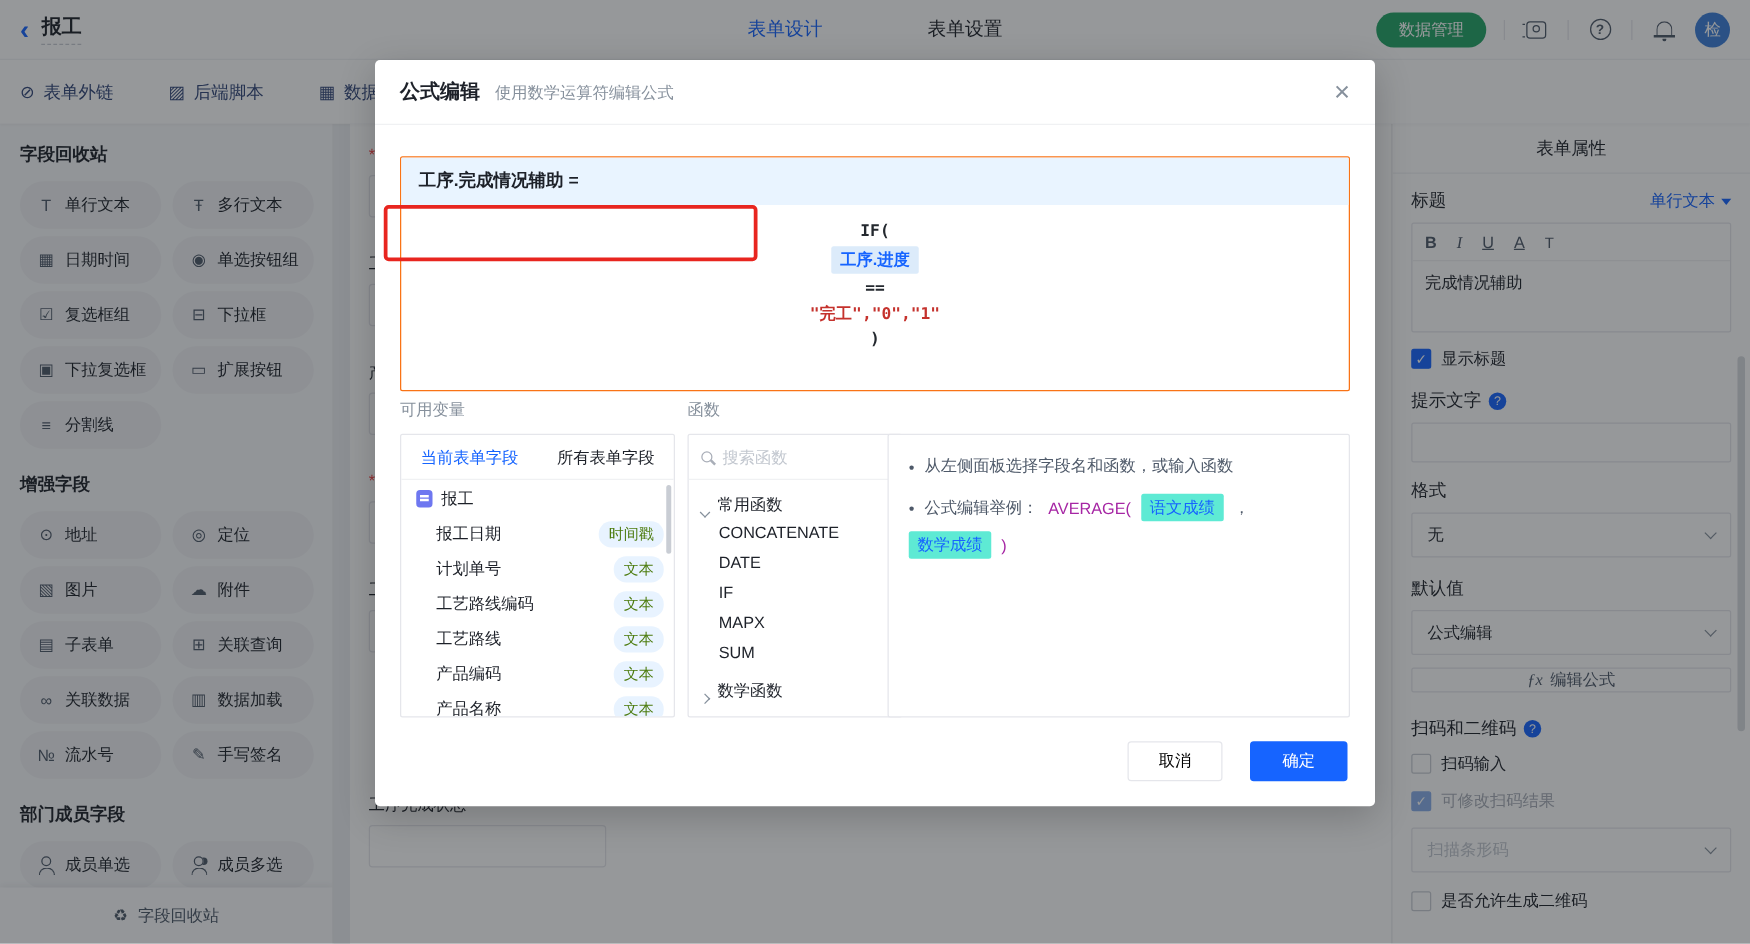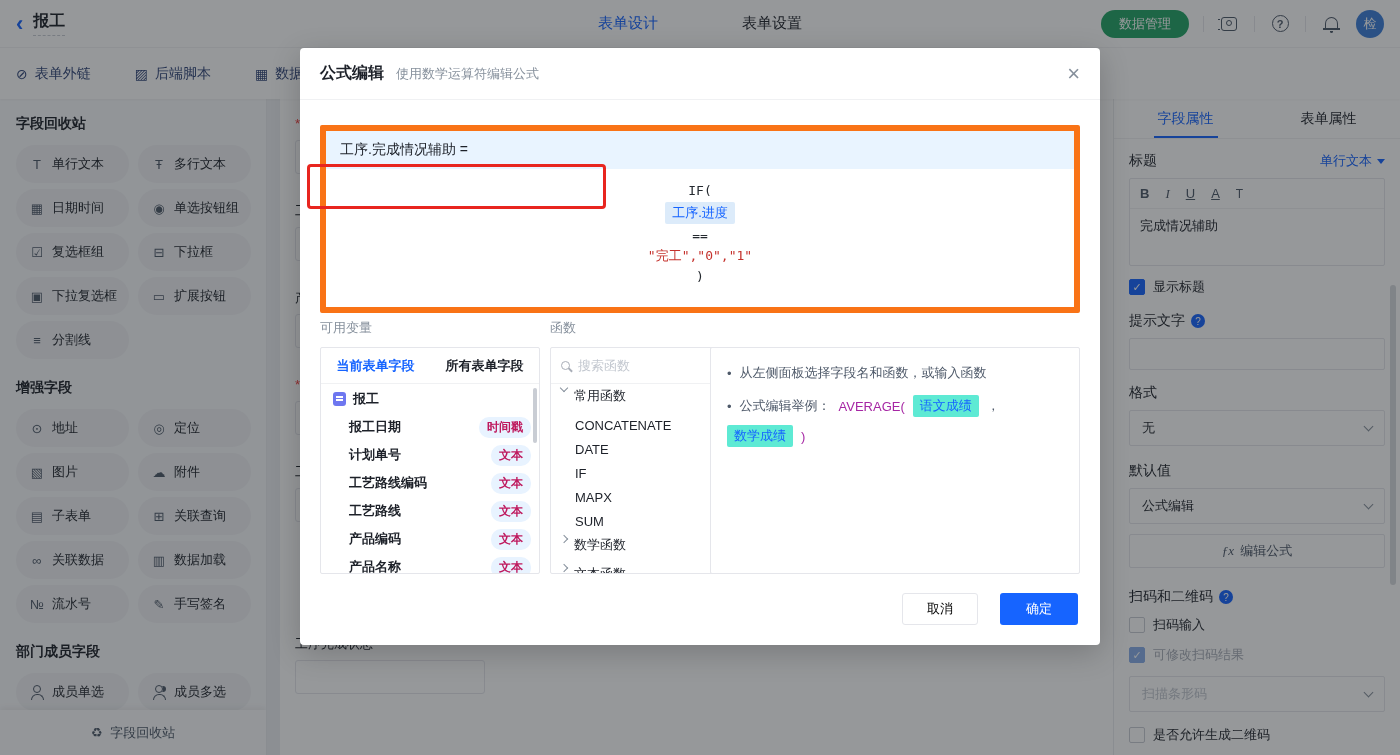--- a/index.html
+++ b/index.html
@@ -73,55 +73,55 @@
   .editor-content { height:56px; padding:8px 10px; font-size:13px;}
   .cb-row { display:flex; align-items:center; gap:8px; margin-bottom:16px; font-size:13px;}
   .cb { width:16px; height:16px; border-radius:2px; border:1px solid #C9CDD4; background:#fff; display:flex; align-items:center; justify-content:center; color:#fff; font-size:11px; cursor:pointer; flex:none;}
   .cb.on { background:#1664FF; border-color:#1664FF;}
   .cb.on.dis { background:#89AEEA; border-color:#89AEEA;}
   .lbl-dis { color:#A9AEB8;}
   .help-dot { width:14px; height:14px; border-radius:50%; background:#1664FF; color:#fff; font-size:10px; display:flex; align-items:center; justify-content:center; margin-left:6px; cursor:pointer;}
   .p-input { width:100%; height:32px; border:1px solid #E5E6EB; border-radius:2px; margin:8px 0 14px; background:#fff;}
   .sel { height:36px; border:1px solid #E5E6EB; border-radius:2px; display:flex; align-items:center; justify-content:space-between; padding:0 12px; font-size:13px; margin:8px 0 16px; cursor:pointer; background:#fff;}
   .chev { width:7px; height:7px; border-right:1.5px solid #86909C; border-bottom:1.5px solid #86909C; transform:rotate(45deg); margin-top:-3px;}
-  .fx-btn { height:34px; border:1px solid #E5E6EB; border-radius:2px; display:flex; align-items:center; justify-content:center; gap:6px; font-size:13px; color:#4E5969; margin:-6px 0 20px; cursor:pointer; background:#fff;}
+  .fx-btn { height:20px; border:1px solid #E5E6EB; border-radius:2px; display:flex; align-items:center; justify-content:center; gap:6px; font-size:13px; color:#4E5969; margin:-6px 0 20px; cursor:pointer; background:#fff;}
   .fx-g { font-family:"Liberation Serif",serif; font-style:italic;}
   .sel.dis { color:#C2C7CF;}
   .p-scroll { position:absolute; right:4px; top:186px; width:6px; height:300px; border-radius:3px; background:#D8DADF; cursor:pointer;}
 
   
   .overlay { position:absolute; inset:0; background:rgba(23,26,31,.45); z-index:50;}
   .modal { position:absolute; left:300px; top:48px; width:800px; height:597px; background:#fff; border-radius:4px; z-index:60; box-shadow:0 8px 30px rgba(0,0,0,.2);}
   .m-head { height:52px; display:flex; align-items:center; padding:0 20px; border-bottom:1px solid #F0F1F3;}
   .m-title { font-size:16px; font-weight:bold;}
   .m-sub { font-size:13px; color:#86909C; margin-left:12px;}
   .m-close { margin-left:auto; font-size:22px; color:#86909C; cursor:pointer; line-height:1;}
-  .f-box { position:absolute; left:20px; top:77px; width:760px; height:188px; border:6px solid #f97316; border-radius:2px; overflow:hidden;}
+  .f-box { position:absolute; left:20px; top:77px; width:760px; height:188px; border:1px solid #f97316; border-radius:2px; overflow:hidden;font-weight:bold;}
   .f-target { height:38px; background:#E9F4FF; display:flex; align-items:center; padding:0 14px; font-size:14px;}
   .f-code { padding:14px 12px; font-family:"DejaVu Sans Mono","Liberation Mono",monospace; font-size:13px; color:#24292F; display:flex; align-items:center; gap:4px;flex-direction:column;}
   .f-chip { background:#DCEBFA; color:#1664FF; font-family:"Liberation Sans",sans-serif; padding:2px 7px; border-radius:2px; font-size:13px; cursor:pointer;}
   .f-str { color:#C5322D;}
   .m-col-label { position:absolute; top:271px; font-size:13px; color:#86909C;}
   .panel { position:absolute; top:299px; height:227px; border:1px solid #E5E6EB; border-radius:2px; background:#fff; overflow:hidden;}
-  .vars-panel { left:20px; width:220px;font-weight:bold;}
+  .vars-panel { left:20px; width:220px;}
   .v-tabs { height:36px; display:flex; border-bottom:1px solid #F0F1F3; font-size:13px;}
   .v-tab { flex:1; display:flex; align-items:center; justify-content:center; cursor:pointer;}
   .v-tab.active { color:#1664FF;}
   .tree-row { height:26px; display:flex; align-items:center; padding-left:12px; font-size:13px; position:relative; cursor:pointer; margin-top:2px;}
   .tree-row.child { padding-left:28px;}
-  .tag { position:absolute; right:8px; background:#E8F3FF; color:#be185d; font-size:12px; padding:2px 8px; border-radius:10px;}
+  .tag { position:absolute; right:8px; background:#E8F3FF; color:#4d7c0f; font-size:12px; padding:2px 8px; border-radius:10px;}
   .doc { width:13px; height:14px; background:#6E77F0; border-radius:3px; position:relative; margin-right:7px; flex:none;}
   .doc::after { content:""; position:absolute; left:3px; top:4px; width:7px; height:1.5px; background:#fff; box-shadow:0 3px 0 #fff;}
   .vscroll { position:absolute; right:2px; width:4px; border-radius:2px; background:#C9CDD4; cursor:pointer;}
   .funcs-panel { left:250px; width:172px;}
   .f-search { height:36px; border-bottom:1px solid #F0F1F3; display:flex; align-items:center; gap:8px; padding:0 10px;}
   .mag { width:9px; height:9px; border:1.5px solid #A9AEB8; border-radius:50%; position:relative; flex:none;}
   .mag::after { content:""; position:absolute; width:5px; height:1.5px; background:#A9AEB8; transform:rotate(45deg); right:-4px; bottom:-1px;}
   .ph { font-size:13px; color:#C2C7CF;}
-  .fn-group { height:26px; display:flex; align-items:flex-start; gap:7px; padding-left:10px; font-size:13px; cursor:pointer; margin-top:3px;}
+  .fn-group { height:26px; display:flex; align-items:flex-end; gap:7px; padding-left:10px; font-size:13px; cursor:pointer; margin-top:3px;}
   .chev-sm { width:6px; height:6px; border-right:1.4px solid #86909C; border-bottom:1.4px solid #86909C; flex:none;}
   .open { transform:rotate(45deg); margin-top:-2px;}
   .closed { transform:rotate(-45deg);}
   .fn-item { height:24px; display:flex; align-items:center; padding-left:24px; font-size:13px; cursor:pointer;}
   .tips-panel { left:410px; width:370px; padding:16px 16px;}
   .tip { display:flex; gap:8px; font-size:13px; color:#4E5969; margin-bottom:13px; align-items:center; flex-wrap:wrap;}
   .dot { color:#4E5969;}
   .tip-ex { color:#A626A4;}
   .tip-chip { background:#5eead4; color:#1664FF; padding:2px 7px; border-radius:2px; cursor:pointer;}
   .m-foot { position:absolute; right:22px; bottom:20px; display:flex; gap:22px;}
@@ -299,21 +299,20 @@
     </div>
     <div class="bg-field" style="top:536px;">
       <div class="bg-label"><span>工序完成状态</span></div>
       <div class="bg-input" style="width:190px;"></div>
     </div>
   </div>
 </div>
 
 <div class="props">
   <div class="p-tabs">
-    <div class="p-tab active">字段属性</div>
     <div class="p-tab">表单属性</div>
   </div>
   <div class="p-body">
     <div class="p-row">
       <span class="p-label">标题</span>
       <span class="type-sel">
           <span>单行文本</span>
           <span class="caret-dn"></span>
         </span>
     </div>

